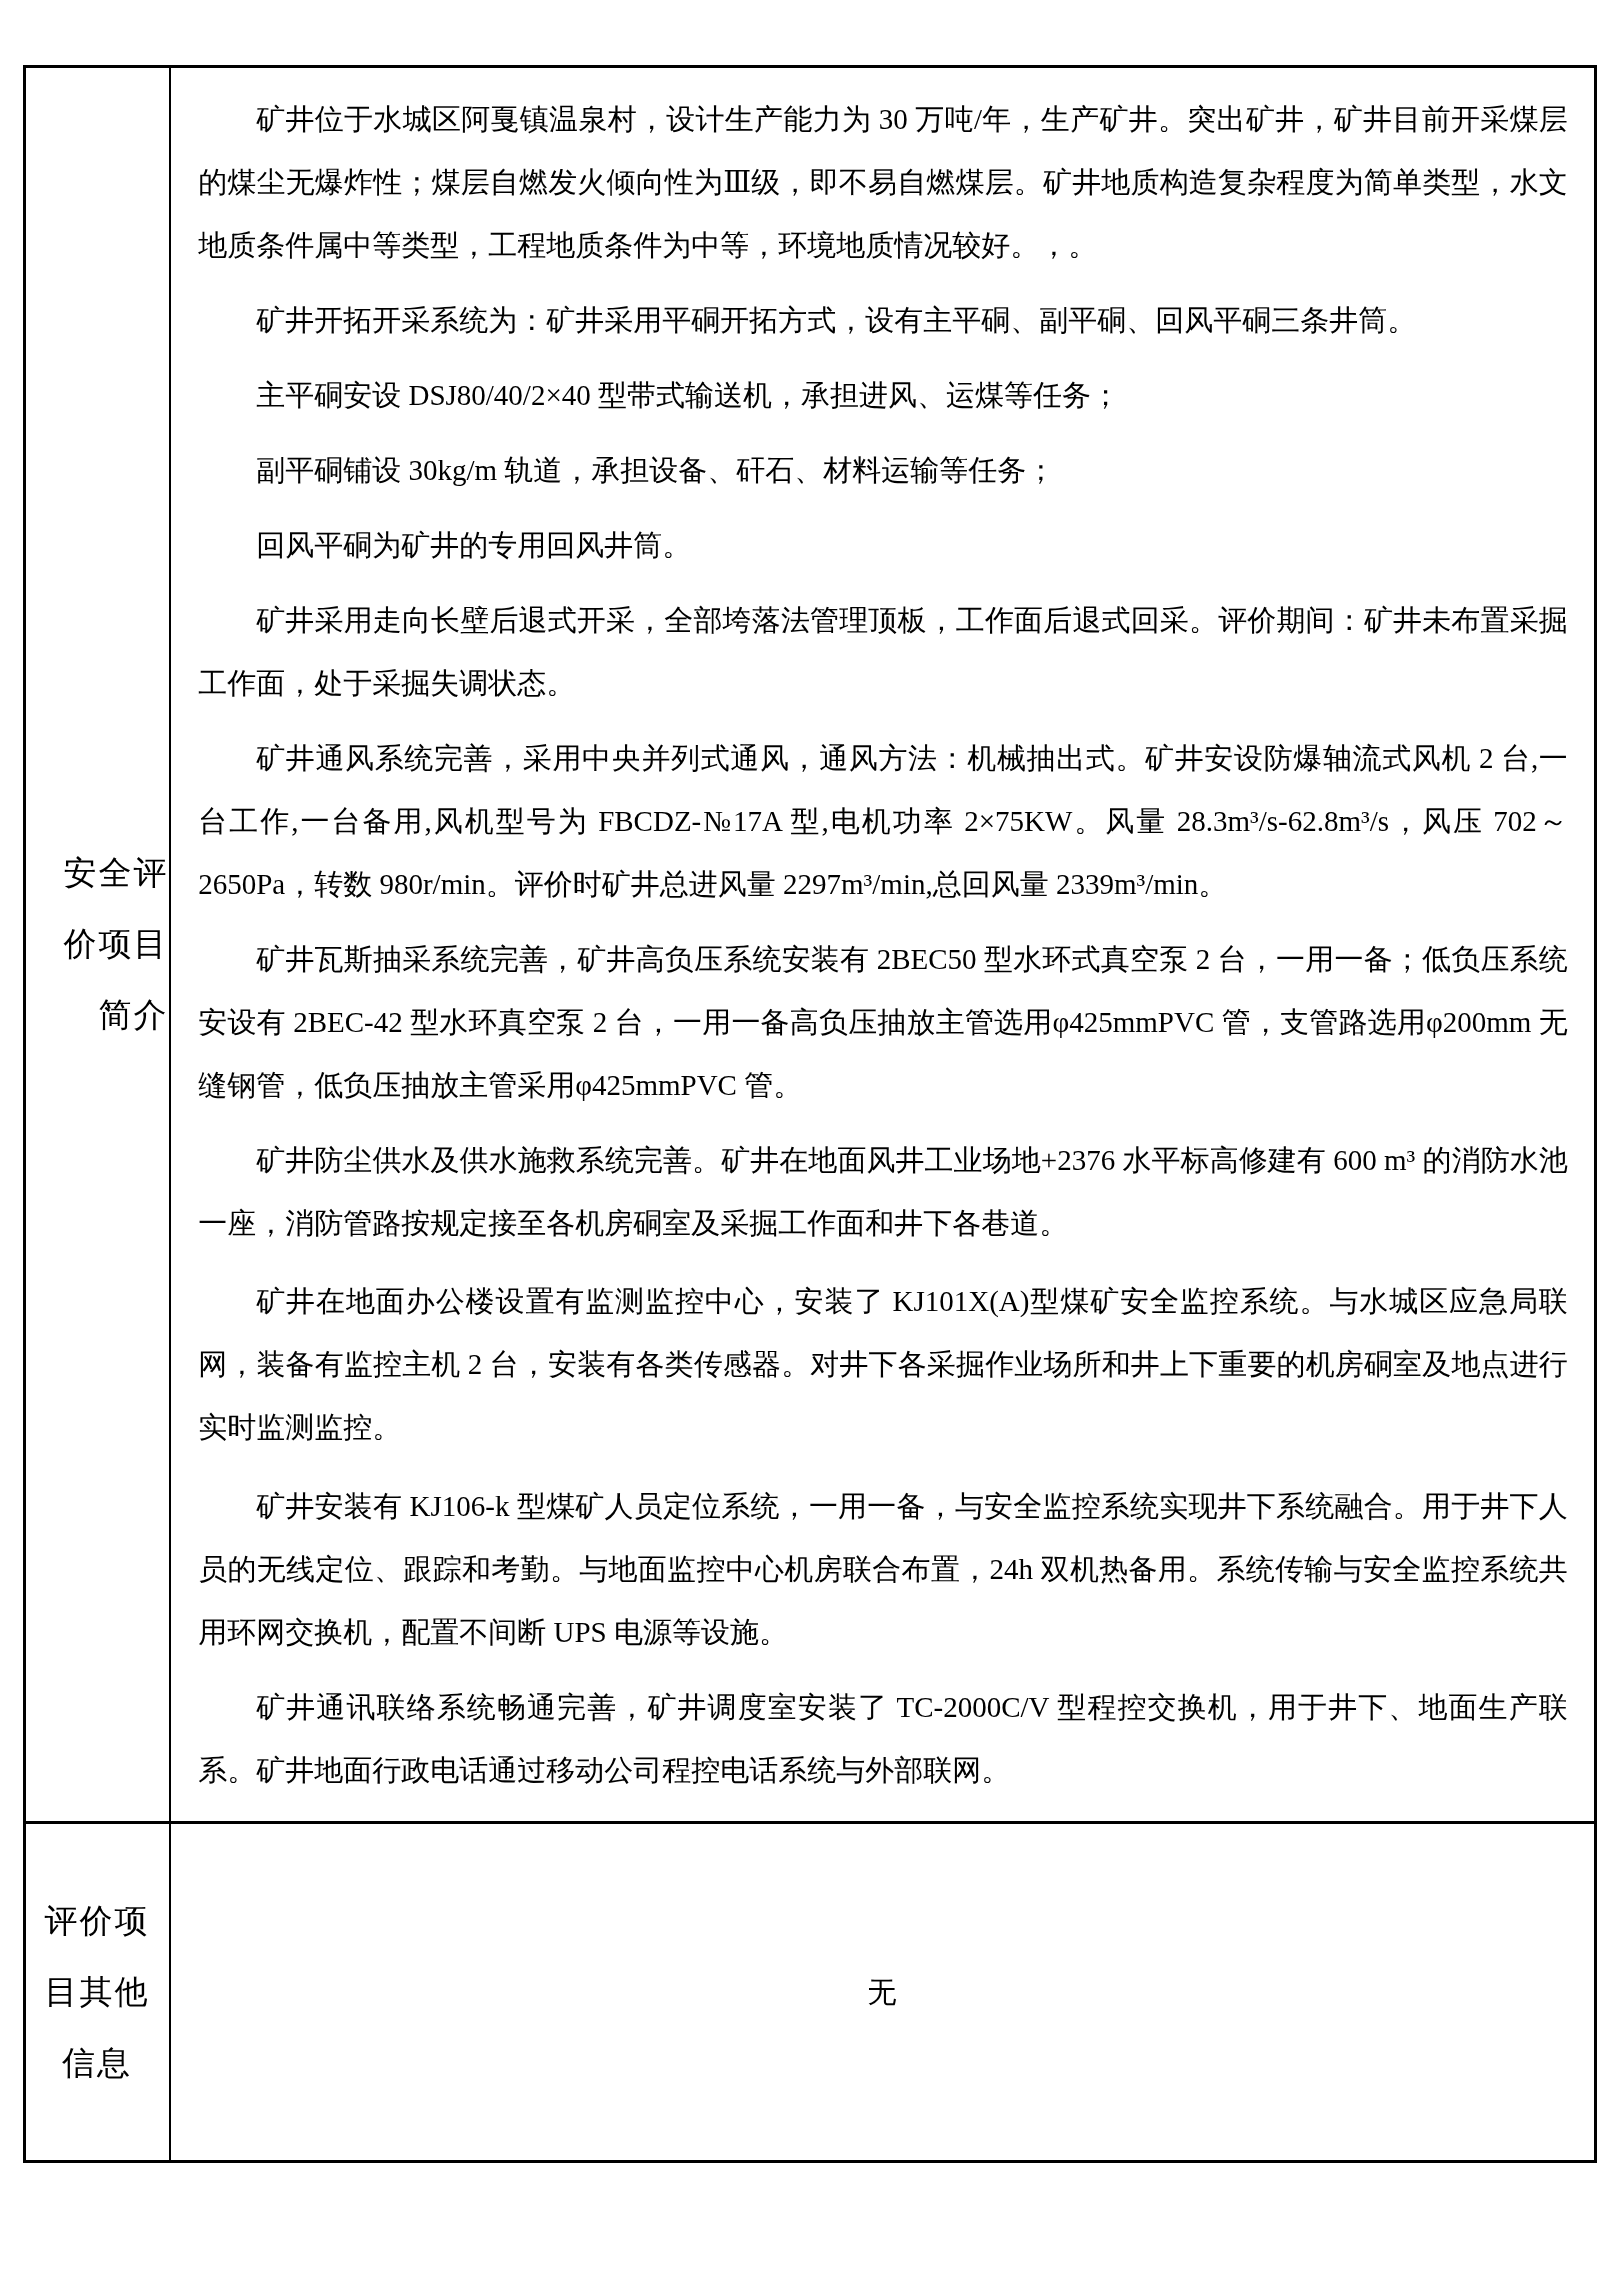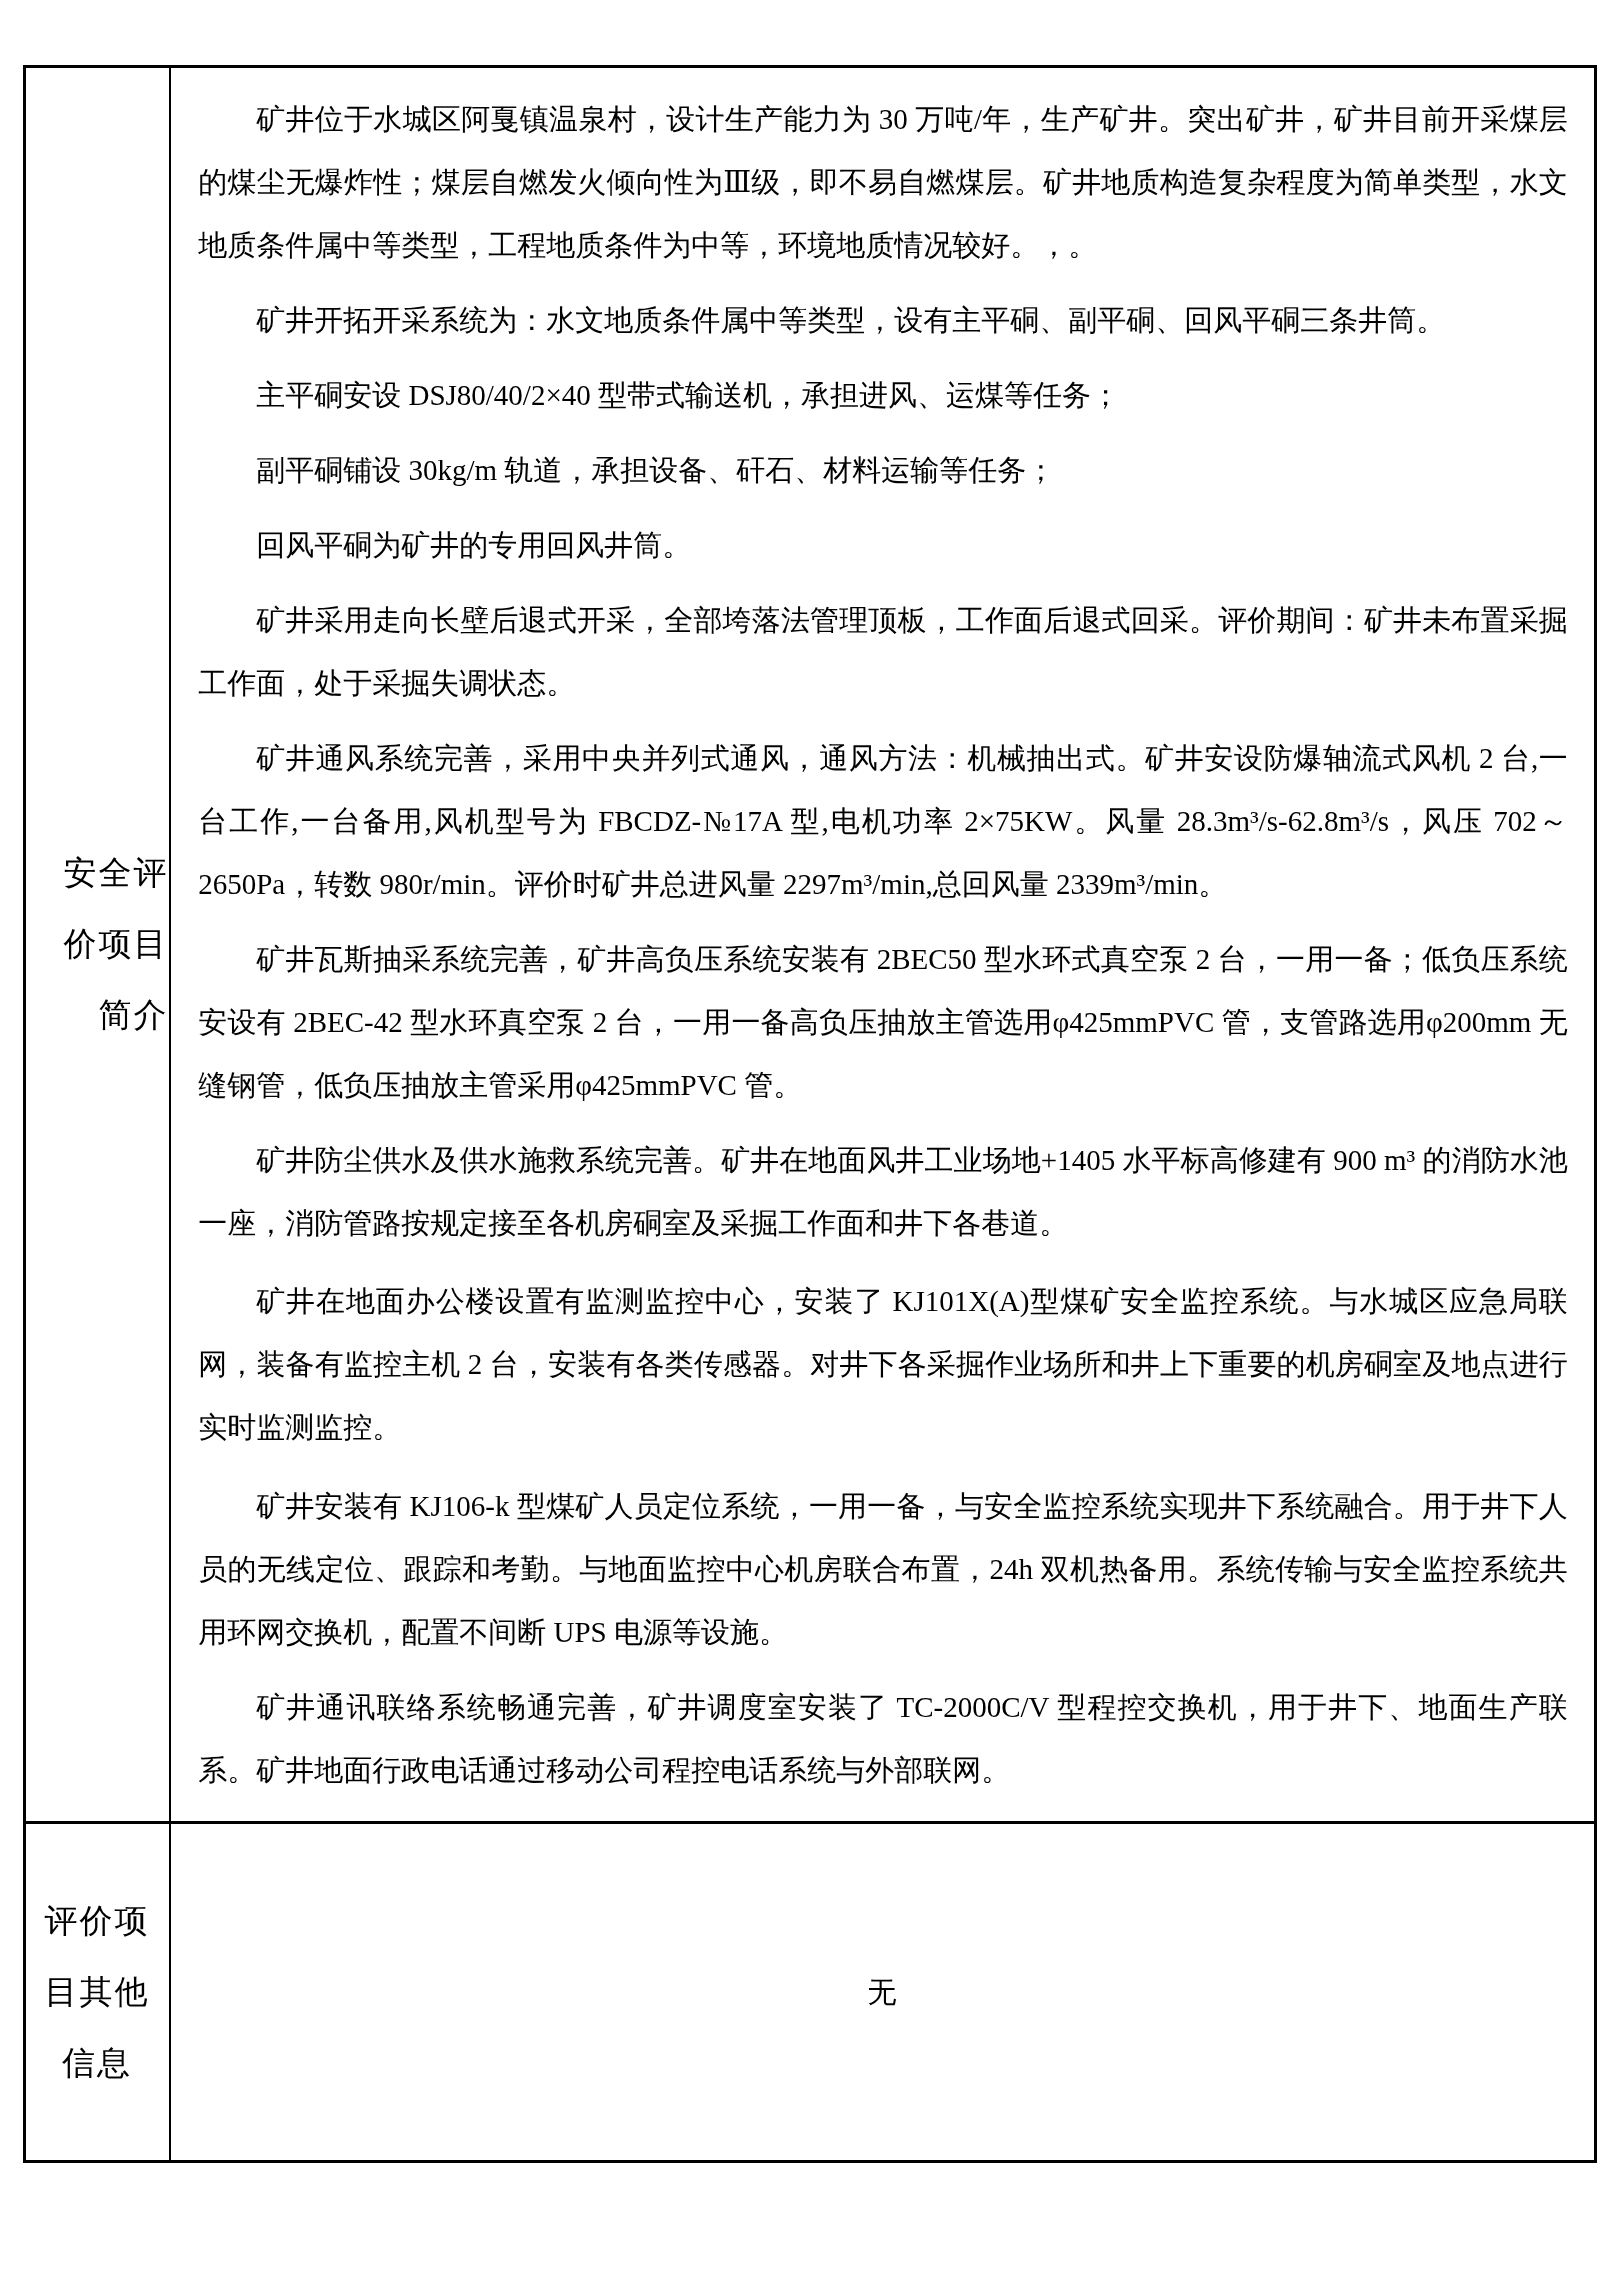--- a/index.html
+++ b/index.html
@@ -68,28 +68,28 @@
 <div class="doc-table">
 
   <div class="label-cell r1">
     <span>安全评</span>
     <span>价项目</span>
     <span>简介</span>
   </div>
 
   <div class="content-cell r1">
     <p>矿井位于水城区阿戛镇温泉村，设计生产能力为 30 万吨/年，生产矿井。突出矿井，矿井目前开采煤层的煤尘无爆炸性；煤层自燃发火倾向性为Ⅲ级，即不易自燃煤层。矿井地质构造复杂程度为简单类型，水文地质条件属中等类型，工程地质条件为中等，环境地质情况较好。，。</p>
-    <p>矿井开拓开采系统为：水文地质条件属中等类型，设有主平硐、副平硐、回风平硐三条井筒。</p>
+    <p>矿井开拓开采系统为：矿井采用平硐开拓方式，设有主平硐、副平硐、回风平硐三条井筒。</p>
     <p>主平硐安设 DSJ80/40/2×40 型带式输送机，承担进风、运煤等任务；</p>
     <p>副平硐铺设 30kg/m 轨道，承担设备、矸石、材料运输等任务；</p>
     <p>回风平硐为矿井的专用回风井筒。</p>
     <p>矿井采用走向长壁后退式开采，全部垮落法管理顶板，工作面后退式回采。评价期间：矿井未布置采掘工作面，处于采掘失调状态。</p>
     <p>矿井通风系统完善，采用中央并列式通风，通风方法：机械抽出式。矿井安设防爆轴流式风机 2 台,一台工作,一台备用,风机型号为 FBCDZ-№17A 型,电机功率 2×75KW。风量 28.3m³/s-62.8m³/s，风压 702～2650Pa，转数 980r/min。评价时矿井总进风量 2297m³/min,总回风量 2339m³/min。</p>
     <p>矿井瓦斯抽采系统完善，矿井高负压系统安装有 2BEC50 型水环式真空泵 2 台，一用一备；低负压系统安设有 2BEC-42 型水环真空泵 2 台，一用一备高负压抽放主管选用φ425mmPVC 管，支管路选用φ200mm 无缝钢管，低负压抽放主管采用φ425mmPVC 管。</p>
-    <p>矿井防尘供水及供水施救系统完善。矿井在地面风井工业场地+1405 水平标高修建有 900 m³ 的消防水池一座，消防管路按规定接至各机房硐室及采掘工作面和井下各巷道。</p>
+    <p>矿井防尘供水及供水施救系统完善。矿井在地面风井工业场地+2376 水平标高修建有 600 m³ 的消防水池一座，消防管路按规定接至各机房硐室及采掘工作面和井下各巷道。</p>
     <p class="sp">矿井在地面办公楼设置有监测监控中心，安装了 KJ101X(A)型煤矿安全监控系统。与水城区应急局联网，装备有监控主机 2 台，安装有各类传感器。对井下各采掘作业场所和井上下重要的机房硐室及地点进行实时监测监控。</p>
     <p class="sp">矿井安装有 KJ106-k 型煤矿人员定位系统，一用一备，与安全监控系统实现井下系统融合。用于井下人员的无线定位、跟踪和考勤。与地面监控中心机房联合布置，24h 双机热备用。系统传输与安全监控系统共用环网交换机，配置不间断 UPS 电源等设施。</p>
     <p>矿井通讯联络系统畅通完善，矿井调度室安装了 TC-2000C/V 型程控交换机，用于井下、地面生产联系。矿井地面行政电话通过移动公司程控电话系统与外部联网。</p>
   </div>
 
   <div class="label-cell">
     <span>评价项</span>
     <span>目其他</span>
     <span>信息</span>
   </div>

